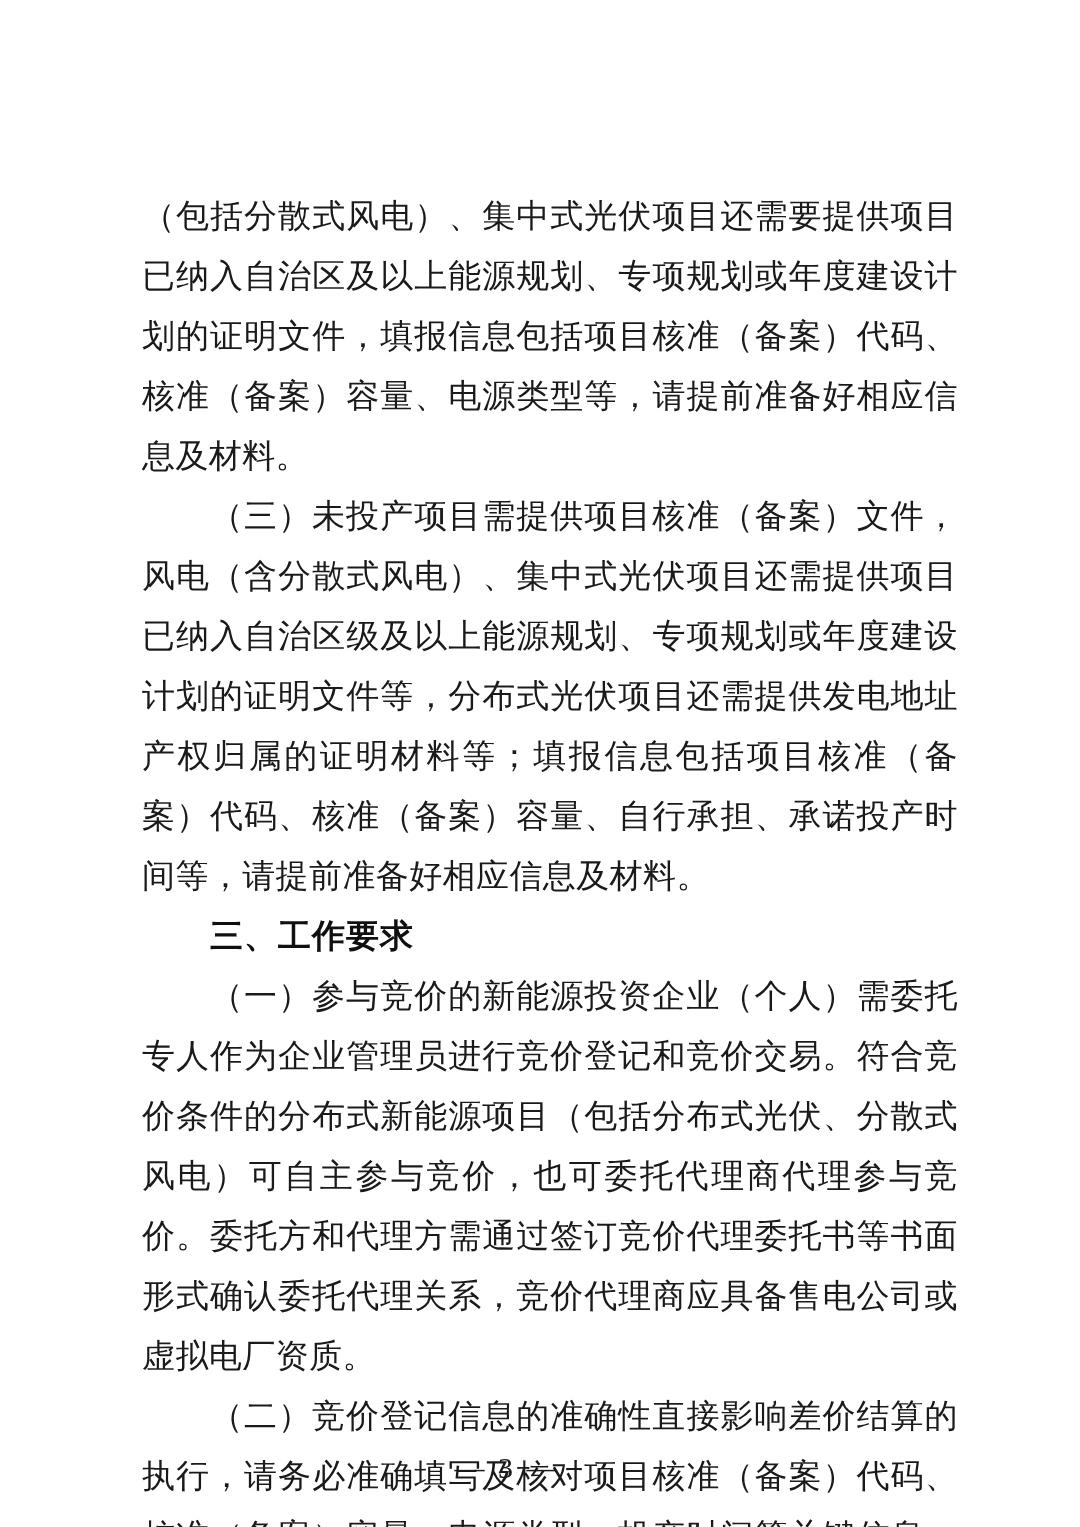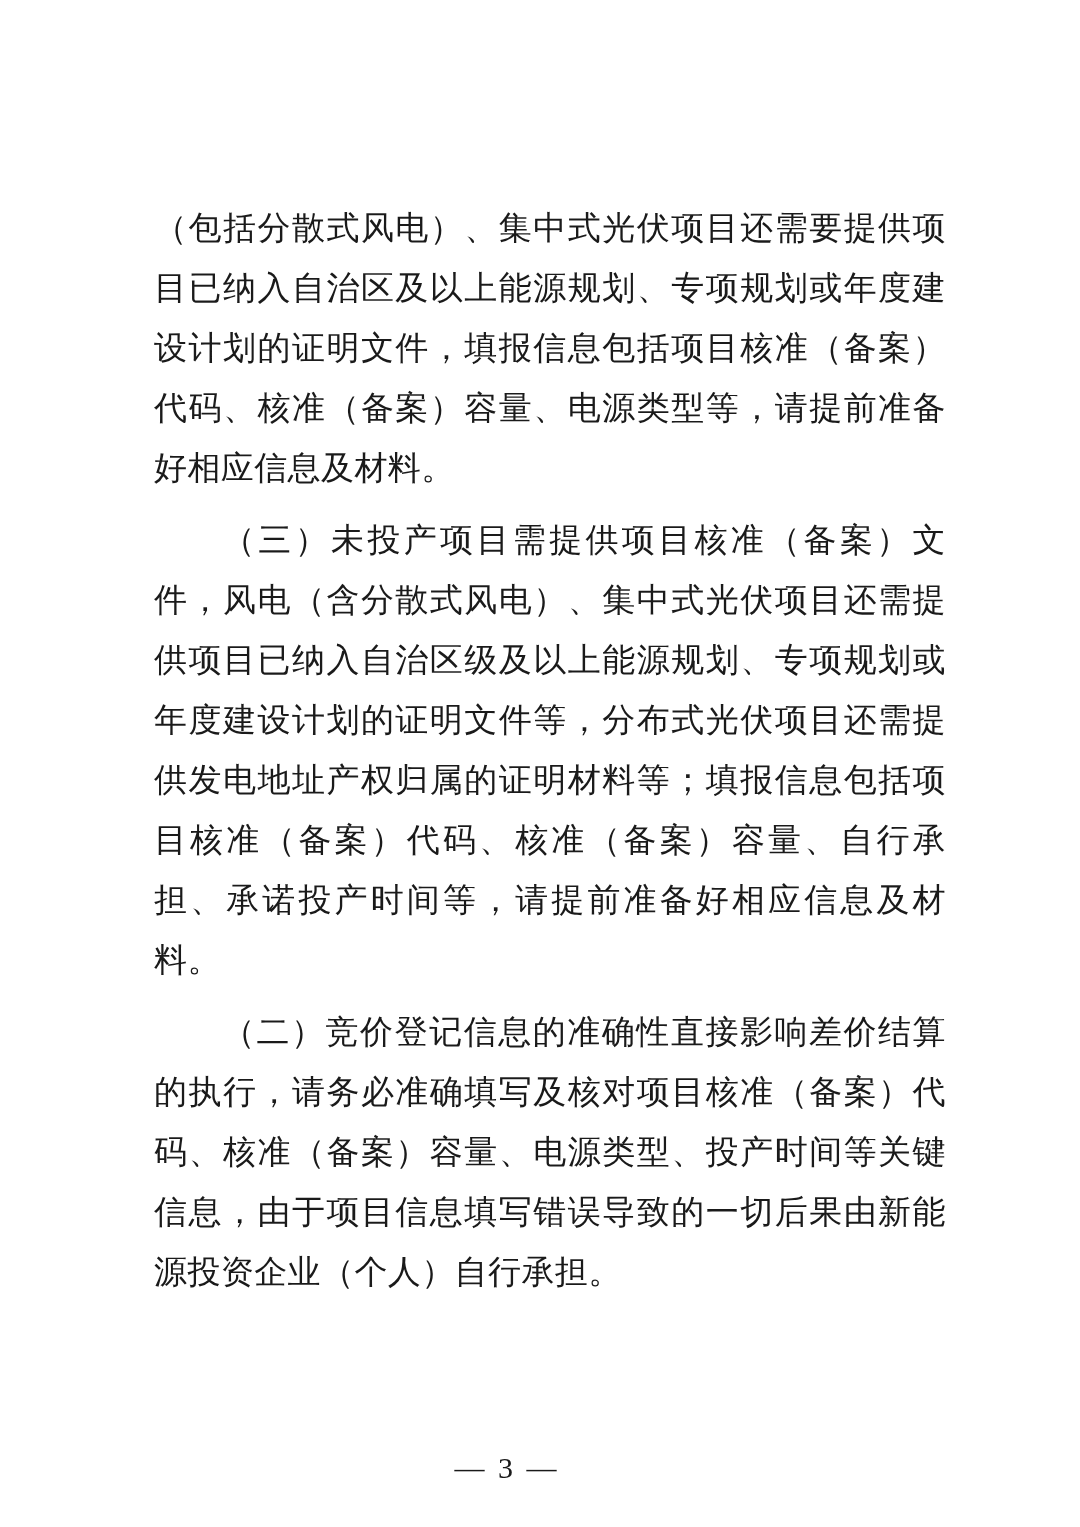--- a/index.html
+++ b/index.html
@@ -28,21 +28,21 @@
 
   
   .para {
     font-family: "Liberation Serif", "DejaVu Serif", serif;
     font-size: 33px;
     line-height: 60px;
     color: #1a1a1a;
     text-align: justify;
     text-align-last: left;
     text-justify: inter-character;
-    margin: 12px;
+    margin: 0;
     letter-spacing: 0.4px;
     word-break: break-all;
     -webkit-font-smoothing: antialiased;
   }
 
   
   .para.indent {
     text-indent: 68px;
   }
 
@@ -80,21 +80,23 @@
 <body>
 
 <div class="page">
 
   <div class="doc-body">
 
     <p class="para noindent">（包括分散式风电）、集中式光伏项目还需要提供项目已纳入自治区及以上能源规划、专项规划或年度建设计划的证明文件，填报信息包括项目核准（备案）代码、核准（备案）容量、电源类型等，请提前准备好相应信息及材料。</p>
 
     <p class="para indent">（三）未投产项目需提供项目核准（备案）文件，风电（含分散式风电）、集中式光伏项目还需提供项目已纳入自治区级及以上能源规划、专项规划或年度建设计划的证明文件等，分布式光伏项目还需提供发电地址产权归属的证明材料等；填报信息包括项目核准（备案）代码、核准（备案）容量、自行承担、承诺投产时间等，请提前准备好相应信息及材料。</p>
 
+    <h2 class="heading">三、工作要求</h2>
 
+    <p class="para indent">（一）参与竞价的新能源投资企业（个人）需委托专人作为企业管理员进行竞价登记和竞价交易。符合竞价条件的分布式新能源项目（包括分布式光伏、分散式风电）可自主参与竞价，也可委托代理商代理参与竞价。委托方和代理方需通过签订竞价代理委托书等书面形式确认委托代理关系，竞价代理商应具备售电公司或虚拟电厂资质。</p>
 
     <p class="para indent">（二）竞价登记信息的准确性直接影响差价结算的执行，请务必准确填写及核对项目核准（备案）代码、核准（备案）容量、电源类型、投产时间等关键信息，由于项目信息填写错误导致的一切后果由新能源投资企业（个人）自行承担。</p>
 
   </div>
 
   <div class="page-number">— 3 —</div>
 
 </div>
 
 </body></html>

